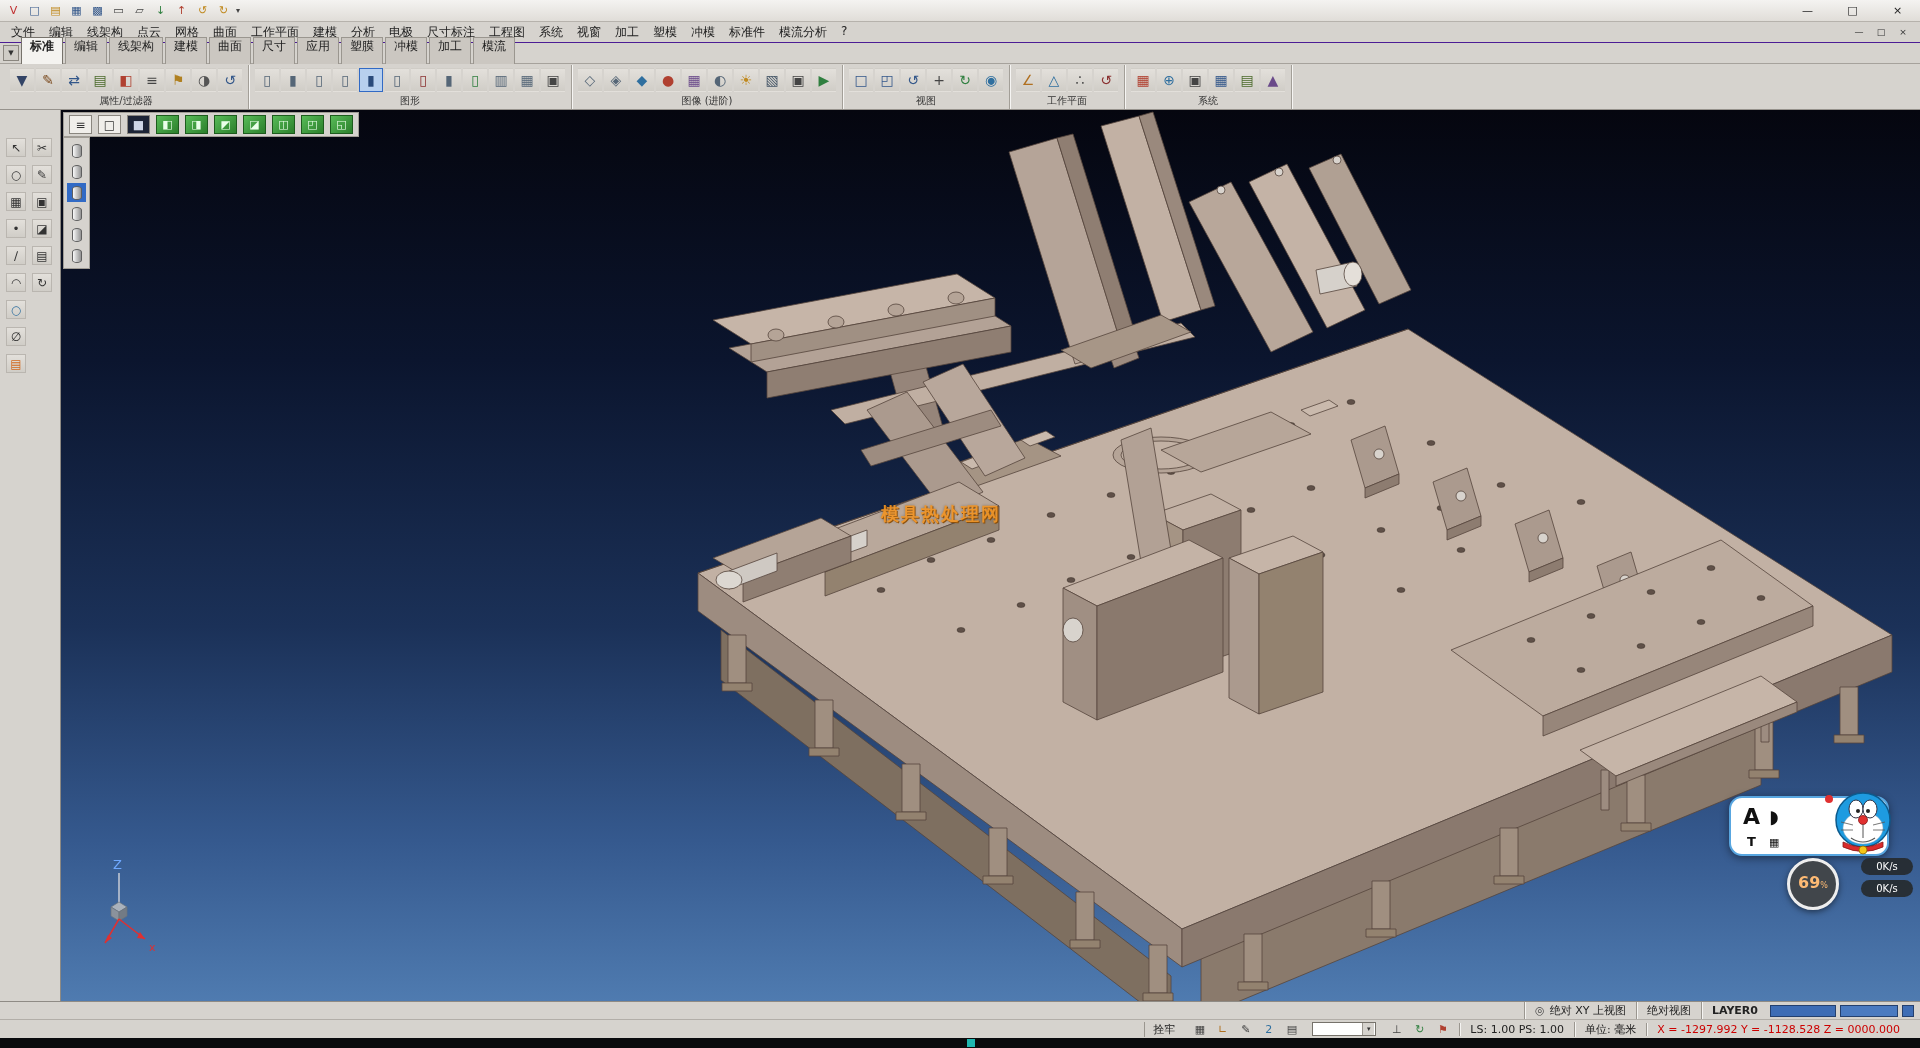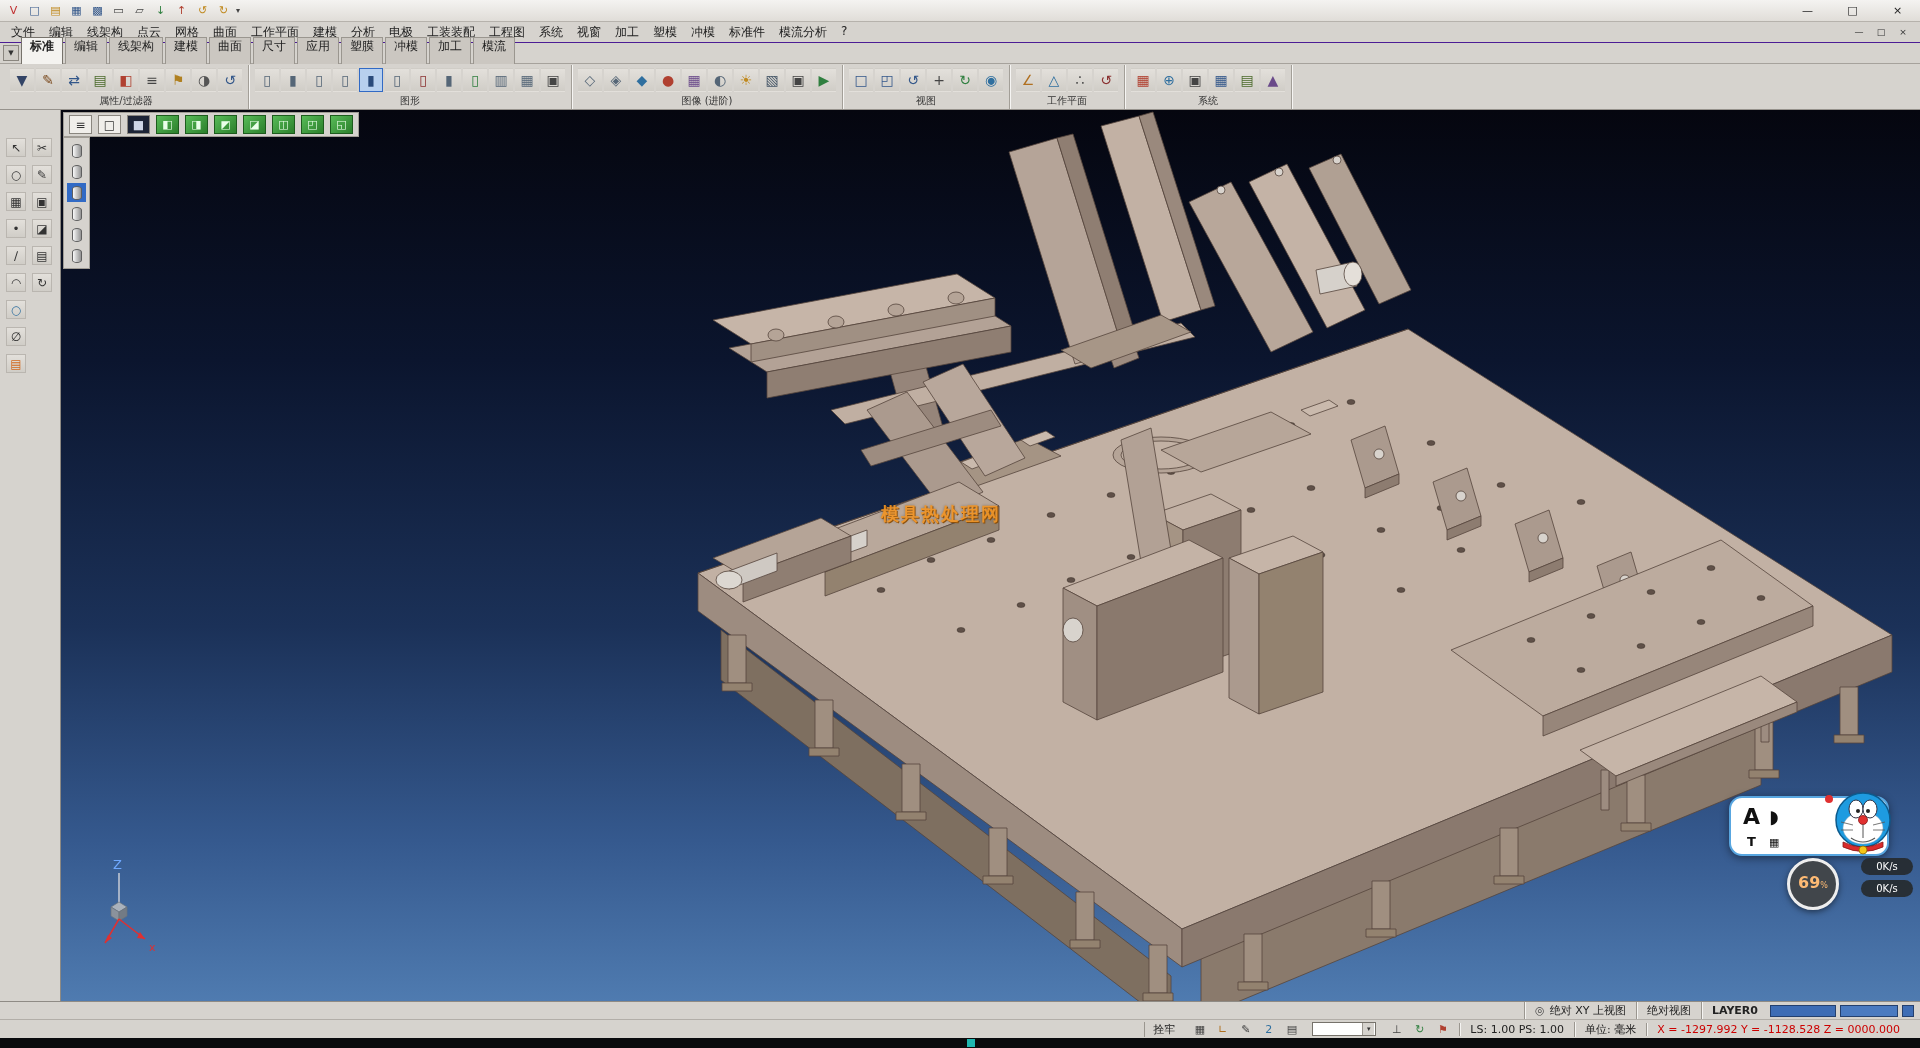--- a/index.html
+++ b/index.html
@@ -162,21 +162,21 @@
     <span class="menu-item">文件</span>
         <span class="menu-item">编辑</span>
         <span class="menu-item">线架构</span>
         <span class="menu-item">点云</span>
         <span class="menu-item">网格</span>
         <span class="menu-item">曲面</span>
         <span class="menu-item">工作平面</span>
         <span class="menu-item">建模</span>
         <span class="menu-item">分析</span>
         <span class="menu-item">电极</span>
-        <span class="menu-item">工装装配</span>
+        <span class="menu-item">尺寸标注</span>
         <span class="menu-item">工程图</span>
         <span class="menu-item">系统</span>
         <span class="menu-item">视窗</span>
         <span class="menu-item">加工</span>
         <span class="menu-item">塑模</span>
         <span class="menu-item">冲模</span>
         <span class="menu-item">标准件</span>
         <span class="menu-item">模流分析</span>
         <span class="menu-item">?</span>
       </div>

